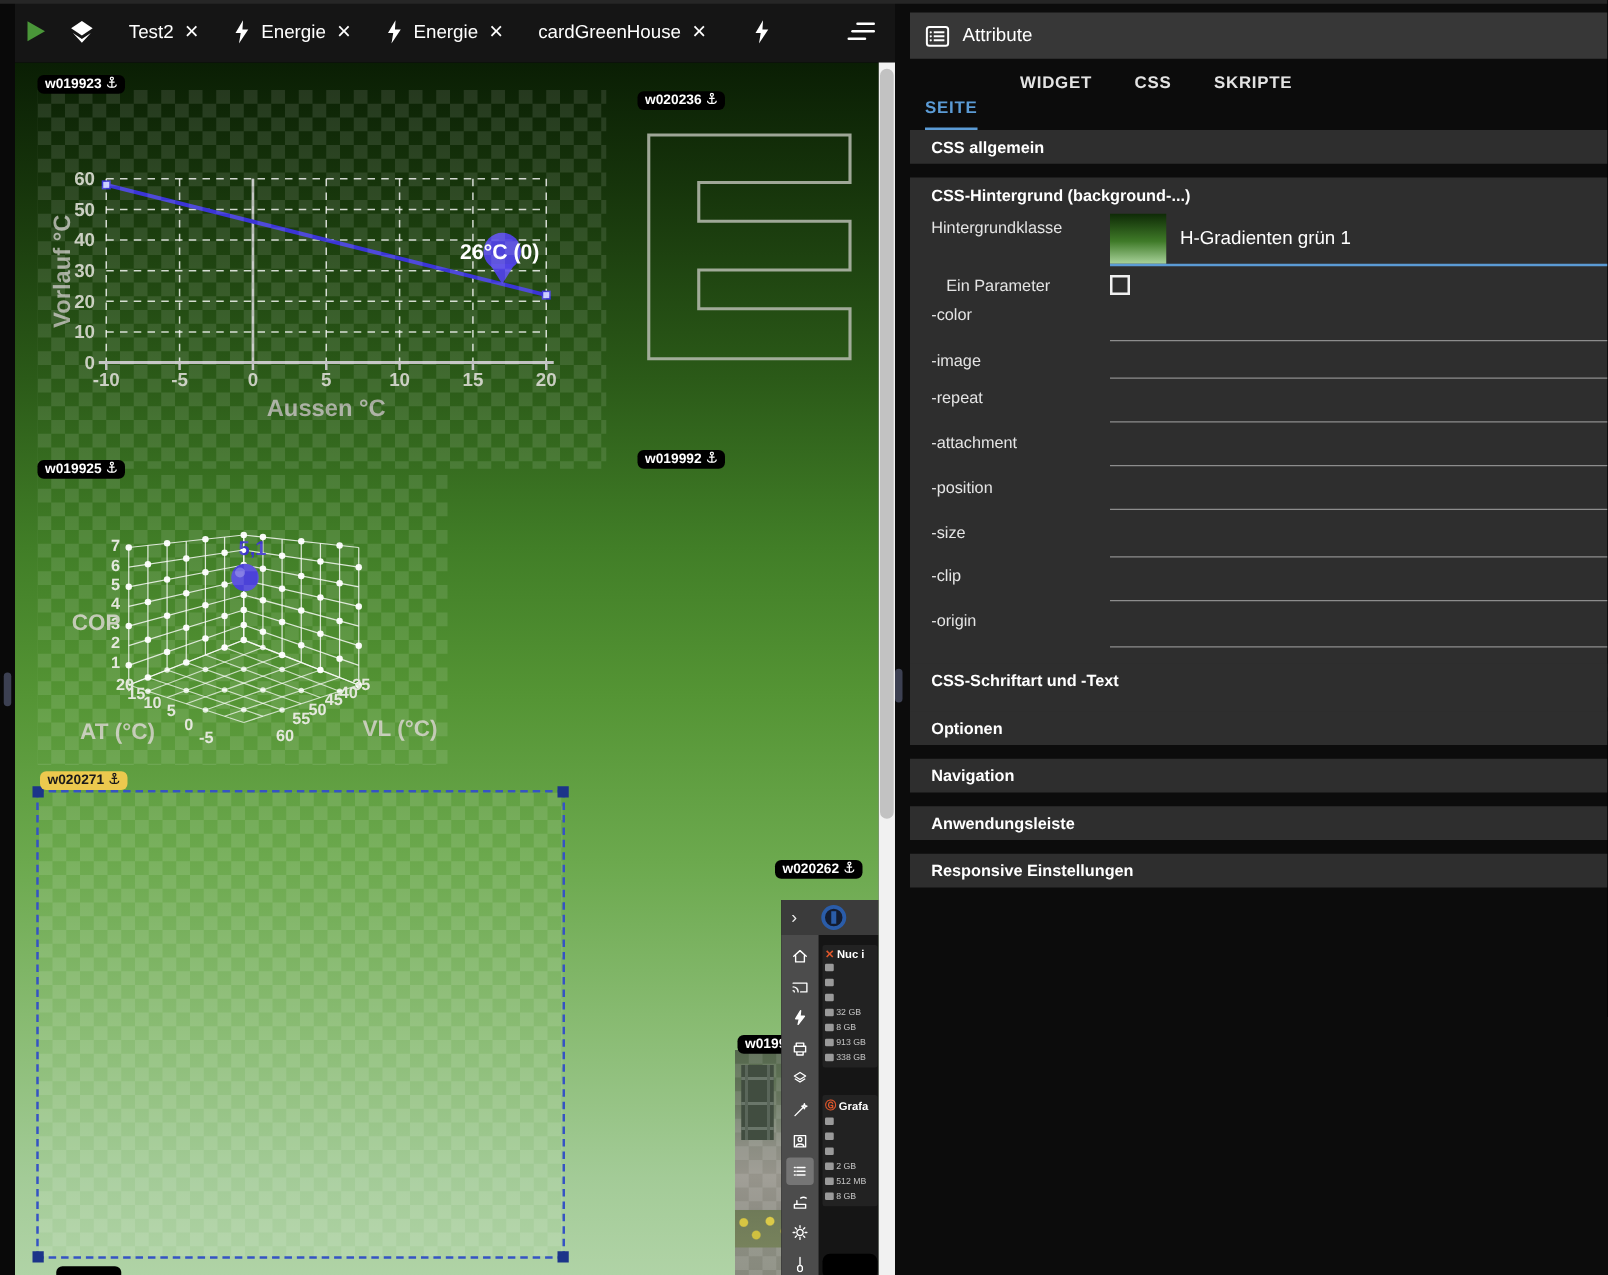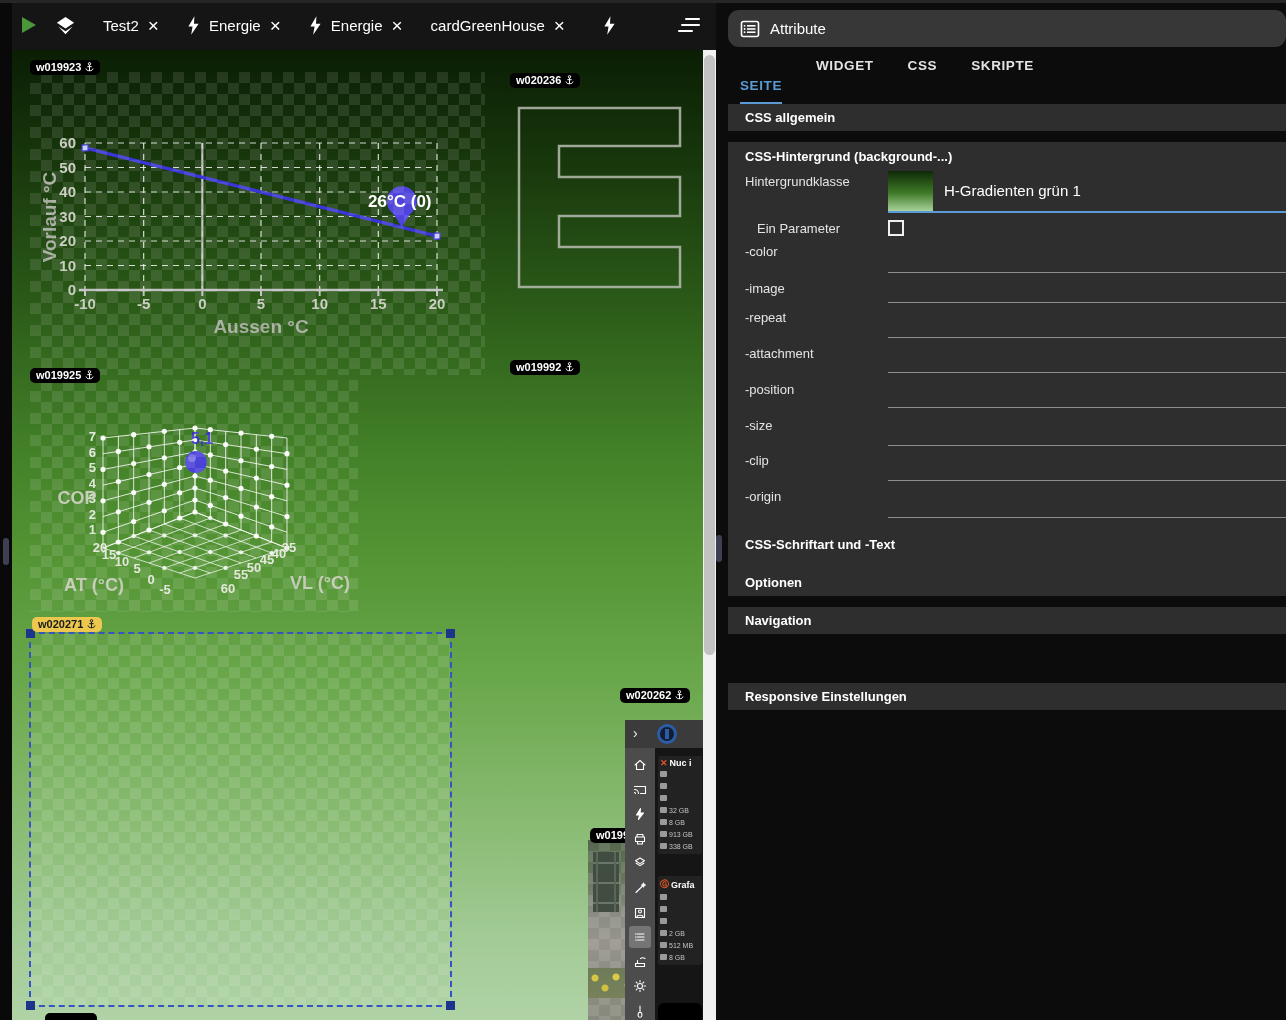--- a/index.html
+++ b/index.html
@@ -26,21 +26,21 @@
 
   
   #canvas{left:12px;top:50px;width:691px;height:970px;overflow:hidden;
     background:linear-gradient(180deg,#0a1e04 0%,#16340b 10%,#2b5a18 26%,#417e27 40%,#549434 52%,#6ca94e 66%,#8abc74 80%,#a3cb97 92%,#b0d3a6 100%);}
   .checker::before{content:"";position:absolute;inset:0;pointer-events:none;
     background-image:conic-gradient(rgba(255,255,255,.10) 0 25%,transparent 0 50%,rgba(255,255,255,.10) 0 75%,transparent 0);
     background-size:22px 22px;}
   .widget{position:absolute;}
 
   
-  .wbadge{position:absolute;display:flex;align-items:center;gap:4px;background:#000;color:#fff;
+  .wbadge{position:absolute;display:flex;gap:4px;background:#000;color:#fff;
     font-size:11px;font-weight:bold;padding:1px 6px 2px 6px;border-radius:5px;z-index:5;cursor:pointer;white-space:nowrap;}
   .wbadge.yellow{background:#ecc94e;color:#1a1a1a;}
   #badge-photo{z-index:3;}
   #bottom-sliver{left:33px;top:963px;width:52px;height:7px;background:#000;border-radius:5px 5px 0 0;z-index:7;}
 
   
   #sel-frame{left:17px;top:582px;width:423px;height:375px;border:2px dashed #3553c4;box-sizing:border-box;z-index:2;}
   .sel-handle{position:absolute;width:9px;height:9px;background:#1c3489;}
 
   
@@ -74,21 +74,21 @@
       radial-gradient(circle at 40px 17px,#c9bb3c 3px,transparent 4px),
       radial-gradient(circle at 47px 8px,#d2c244 2px,transparent 3px),
       linear-gradient(180deg,#6f7a58,#77825c);}
 
   
   #vscroll{left:703px;top:50px;width:13px;height:970px;background:#f1f1f1;z-index:9;}
   #vscroll-thumb{position:absolute;left:1px;top:5px;width:11px;height:600px;background:#c2c2c2;border-radius:6px;}
 
   
   #attr-panel{left:716px;top:0;width:570px;height:1020px;background:#0c0c0c;z-index:10;}
-  #attr-header{position:absolute;left:12px;top:10px;right:0;height:37px;background:#373737;display:flex;align-items:center;gap:10px;padding-left:12px;border-radius:11px;}
+  #attr-header{position:absolute;left:12px;top:10px;right:0;height:37px;background:#373737;display:flex;align-items:center;gap:10px;padding-left:12px;}
   #attr-title{color:#fff;font-size:15px;}
   #attr-tabs{position:absolute;left:24px;top:58px;display:flex;gap:34px;}
   .attr-tab{color:#e3e3e3;font-size:13.5px;font-weight:bold;letter-spacing:.6px;padding-bottom:9px;border-bottom:3px solid transparent;cursor:pointer;}
   .accordion{position:absolute;left:12px;right:0;height:27px;background:#2e2e2e;color:#fff;
     font-size:13px;font-weight:bold;line-height:27px;padding-left:17px;cursor:pointer;}
   #acc-allgemein{top:104px;}
   #bg-section{position:absolute;left:12px;right:0;top:142px;height:443px;background:#2e2e2e;}
   #bg-title{position:absolute;left:17px;top:7px;color:#fff;font-size:13px;font-weight:bold;}
   .f-label{position:absolute;left:17px;color:#e4e4e4;font-size:13px;}
   .f-underline{position:absolute;left:160px;right:0;height:1px;background:#8d8d8d;cursor:text;}
@@ -615,14 +615,15 @@
         <div class="f-underline" style="top: 303px;"></div>
         <div class="f-label" style="top: 311px;">-clip</div>
         <div class="f-underline" style="top: 338px;"></div>
         <div class="f-label" style="top: 347px;">-origin</div>
         <div class="f-underline" style="top: 375px;"></div>
       </div>
   </div>
 <div class="accordion" style="top: 531px;">CSS-Schriftart und -Text</div>
     <div class="accordion" style="top: 569px;">Optionen</div>
     <div class="accordion" style="top: 607px;">Navigation</div>
+    <div class="accordion" style="top: 645px;">Anwendungsleiste</div>
     <div class="accordion" style="top: 683px;">Responsive Einstellungen</div>
   </div>
 
 </body></html>

